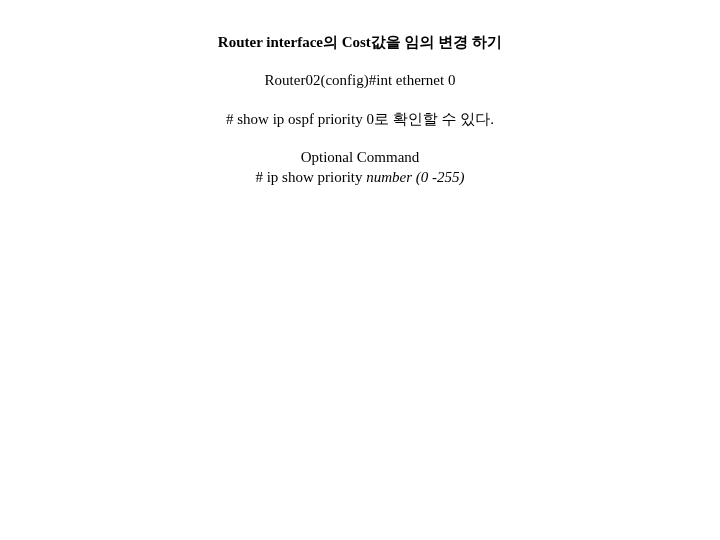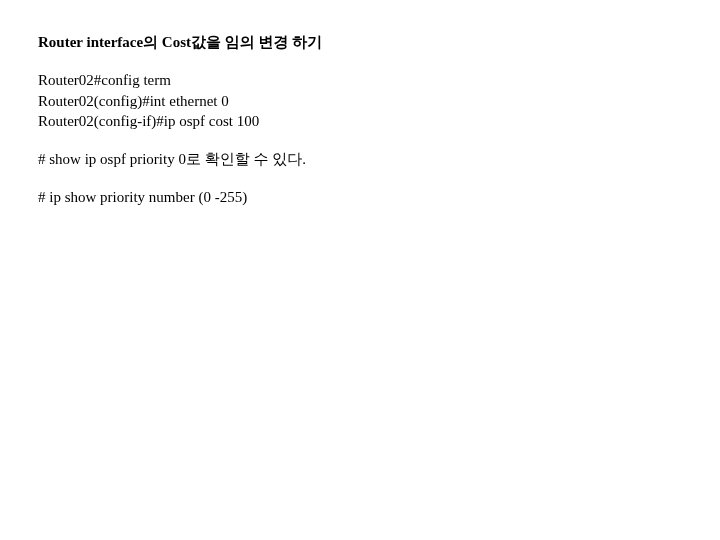--- a/index.html
+++ b/index.html
@@ -1,18 +1,19 @@
 <!DOCTYPE html>
 <html><head>
   <meta charset="utf-8">
   <style>
     * {
       margin: 0;
       padding: 0;
       box-sizing: border-box;
+      text-align: center;
     }
     body {
       width: 720px;
       height: 540px;
       background: #ffffff;
       font-family: "Times New Roman", Times, serif;
       font-size: 15px;
       color: #000000;
       padding: 32px 38px;
       line-height: 1.35;
@@ -21,41 +22,39 @@
       font-weight: bold;
       margin-bottom: 18px;
     }
     .block {
       margin-bottom: 18px;
     }
     .bold {
       font-weight: normal;
     }
     .italic {
+      font-style: italic;
     }
     .line {
       display: block;
     }
   </style>
 </head>
 <body>
 
 <div class="title">Router interface의 Cost값을 임의 변경 하기</div>
 
 <div class="block">
-  <span class="line">Router02#config term</span>
   <span class="line">
     <span>Router02(config)#</span><span class="bold">int ethernet 0</span>
-  </span>
-  <span class="line">
-    <span>Router02(config-if)#</span><span class="bold">ip ospf cost 100</span>
   </span>
 </div>
 
 <div class="block">
   <span class="line bold"># show ip ospf priority 0로 확인할 수 있다.</span>
 </div>
 
 <div class="block">
+  <span class="line bold">Optional Command</span>
   <span class="line">
     <span class="bold"># ip show priority </span><span class="italic">number (0 -255)</span>
   </span>
 </div>
 
 </body></html>

